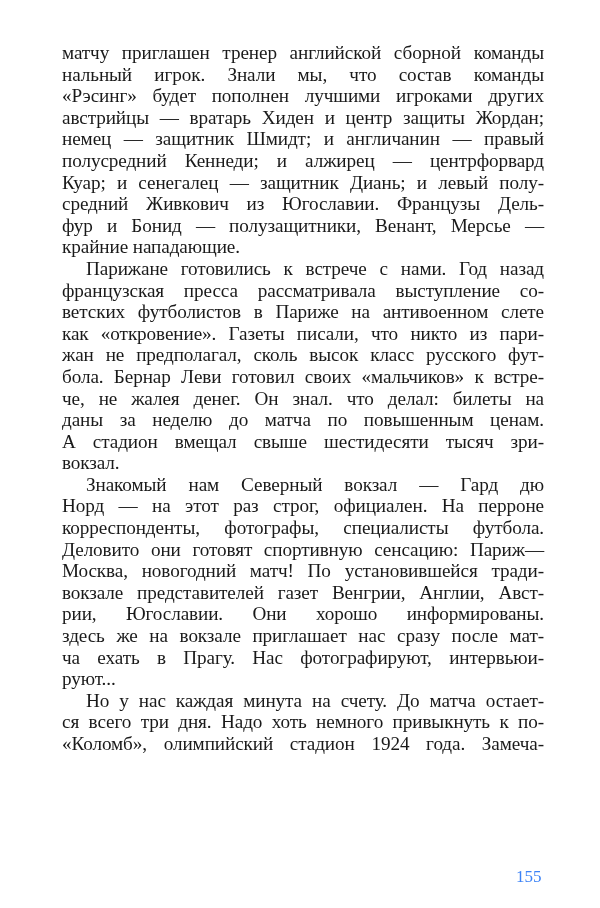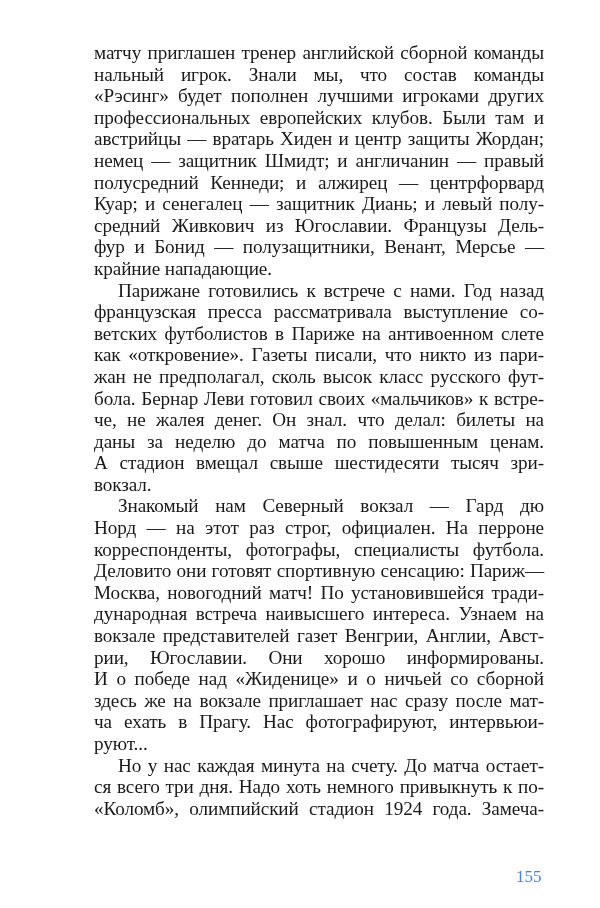--- a/index.html
+++ b/index.html
@@ -23,21 +23,20 @@
     }
     .line {
       display: block;
       height: 21.6px;
       line-height: 21.6px;
       font-size: 19.2px;
       white-space: nowrap;
       text-align: justify;
       text-align-last: justify;
       letter-spacing: -0.1px;
-      margin-left: 32px;
     }
     .line.last {
       text-align-last: left;
     }
     .line.indent {
       padding-left: 24px;
     }
     .page-number {
       position: absolute;
       left: 516px;
@@ -50,21 +49,20 @@
   </style>
 </head>
 <body>
 
 <div class="page">
 
   <div>
     <span class="line">матчу приглашен тренер английской сборной команды</span>
     <span class="line">нальный игрок. Знали мы, что состав команды</span>
     <span class="line">«Рэсинг» будет пополнен лучшими игроками других</span>
-    <span class="line">профессиональных европейских клубов. Были там и</span>
     <span class="line">австрийцы — вратарь Хиден и центр защиты Жордан;</span>
     <span class="line">немец — защитник Шмидт; и англичанин — правый</span>
     <span class="line">полусредний Кеннеди; и алжирец — центрфорвард</span>
     <span class="line">Куар; и сенегалец — защитник Диань; и левый полу-</span>
     <span class="line">средний Живкович из Югославии. Французы Дель-</span>
     <span class="line">фур и Бонид — полузащитники, Венант, Мерсье —</span>
     <span class="line last">крайние нападающие.</span>
   </div>
 
   <div>
@@ -79,24 +77,22 @@
     <span class="line">А стадион вмещал свыше шестидесяти тысяч зри-</span>
     <span class="line last">вокзал.</span>
   </div>
 
   <div>
     <span class="line indent">Знакомый нам Северный вокзал — Гард дю</span>
     <span class="line">Норд — на этот раз строг, официален. На перроне</span>
     <span class="line">корреспонденты, фотографы, специалисты футбола.</span>
     <span class="line">Деловито они готовят спортивную сенсацию: Париж—</span>
     <span class="line">Москва, новогодний матч! По установившейся тради-</span>
-    <span class="line">дународная встреча наивысшего интереса. Узнаем на</span>
     <span class="line">вокзале представителей газет Венгрии, Англии, Авст-</span>
     <span class="line">рии, Югославии. Они хорошо информированы.</span>
-    <span class="line">И о победе над «Жиденице» и о ничьей со сборной</span>
     <span class="line">здесь же на вокзале приглашает нас сразу после мат-</span>
     <span class="line">ча ехать в Прагу. Нас фотографируют, интервьюи-</span>
     <span class="line last">руют...</span>
   </div>
 
   <div>
     <span class="line indent">Но у нас каждая минута на счету. До матча остает-</span>
     <span class="line">ся всего три дня. Надо хоть немного привыкнуть к по-</span>
     <span class="line">«Коломб», олимпийский стадион 1924 года. Замеча-</span>
   </div>

